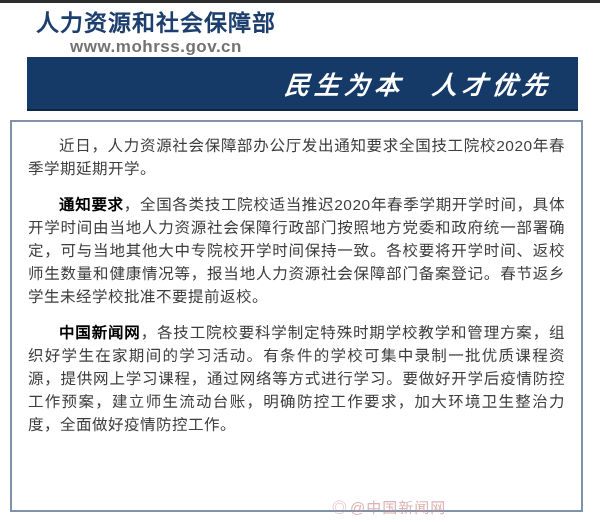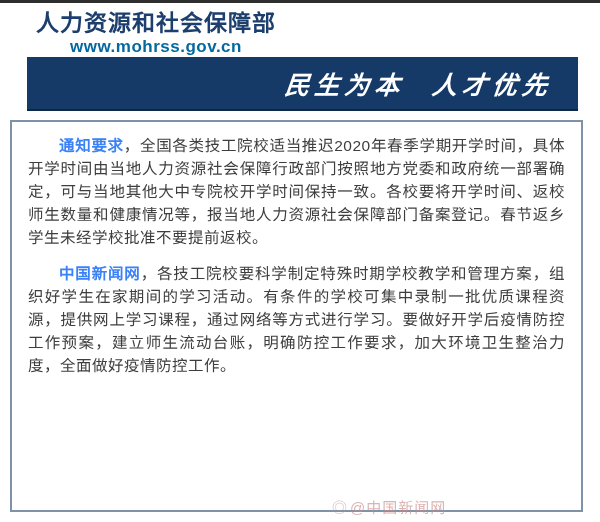--- a/index.html
+++ b/index.html
@@ -30,21 +30,21 @@
     font-size: 23px;
     font-weight: bold;
     letter-spacing: 1px;
     color: #1d3f6e;
     line-height: 28px;
     white-space: nowrap;
   }
   .ministry-url {
     font-size: 17px;
     font-weight: bold;
-    color: #0369a1;
+    color: #737373;
     line-height: 20px;
     letter-spacing: 0.5px;
   }
   .slogan-banner {
     position: absolute;
     left: 27px; top: 57px;
     width: 551px; height: 54px;
     background: #153a68;
     border-bottom: 2px solid #0d2746;
     display: flex;
@@ -76,21 +76,21 @@
   .para {
     margin: 0 0 13px 0;
     font-size: 15.5px;
     line-height: 23px;
     color: #3e3e3e;
     text-indent: 2em;
     letter-spacing: 0.5px;
     text-align: justify;
   }
   .para:last-child { margin-bottom: 0; }
-  .para b { color: #3b82f6; }
+  .para b { color: #000000; }
   .watermark {
     position: absolute;
     left: 296px; top: 496px;
     font-size: 15px;
     color: rgba(201, 139, 139, 0.65);
     letter-spacing: 1px;
     white-space: nowrap;
     padding-left: 36px;
   }
   .watermark .logo {
@@ -108,20 +108,21 @@
   <div class="header-block">
     <div class="ministry-name">人力资源和社会保障部</div>
     <div class="ministry-url">www.mohrss.gov.cn</div>
   </div>
 
   <div class="slogan-banner">
     <div class="slogan-text">民生为本  人才优先</div>
   </div>
 
   <div class="content-box">
+    <p class="para"><b></b><span>近日，人力资源社会保障部办公厅发出通知要求全国技工院校2020年春季学期延期开学。</span></p>
 
     <p class="para"><b>通知要求</b><span>，全国各类技工院校适当推迟2020年春季学期开学时间，具体开学时间由当地人力资源社会保障行政部门按照地方党委和政府统一部署确定，可与当地其他大中专院校开学时间保持一致。各校要将开学时间、返校师生数量和健康情况等，报当地人力资源社会保障部门备案登记。春节返乡学生未经学校批准不要提前返校。</span></p>
 
 
     <p class="para"><b>中国新闻网</b><span>，各技工院校要科学制定特殊时期学校教学和管理方案，组织好学生在家期间的学习活动。有条件的学校可集中录制一批优质课程资源，提供网上学习课程，通过网络等方式进行学习。要做好开学后疫情防控工作预案，建立师生流动台账，明确防控工作要求，加大环境卫生整治力度，全面做好疫情防控工作。</span></p>
   </div>
 
   <div class="watermark">
     <span class="logo">◎</span><span>@中国新闻网</span>
   </div>

